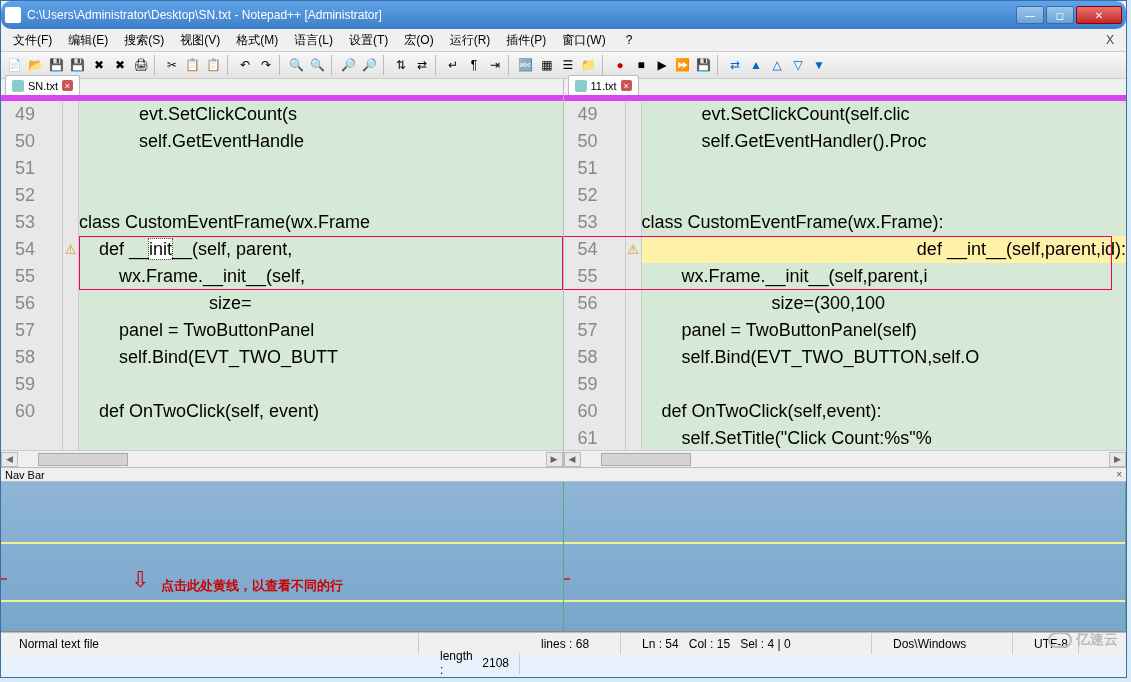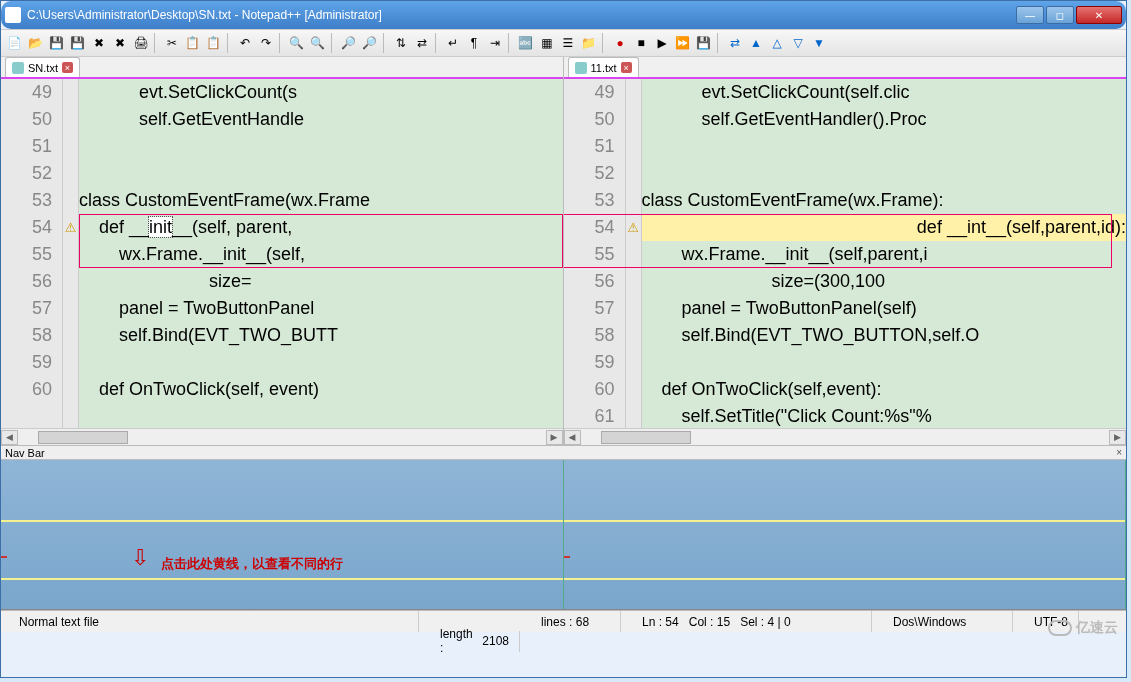--- a/index.html
+++ b/index.html
@@ -11,29 +11,29 @@
 .winbtns { display:flex; gap:0; }
 .winbtn { width:28px; height:18px; background:linear-gradient(#9cc5ea,#6aa3d8); border:1px solid #3a6ca5; border-radius:2px; display:flex; align-items:center; justify-content:center; font-size:10px; color:#fff; margin-left:2px; }
 .winbtn.close { background:linear-gradient(#e57373,#c62828); border-color:#8b0000; width:46px; }
 .menubar { height:22px; background:#f0f0f0; display:flex; align-items:center; padding:0 4px; font-size:12px; color:#000; }
 .menubar .menuitem { padding:2px 8px; cursor:default; }
 .menubar .help { margin-left:4px; }
 .menubar .mclose { margin-left:auto; padding:0 8px; color:#444; }
 .toolbar { height:28px; background:linear-gradient(#f7f7f7,#e4e4e4); border-bottom:1px solid #ccc; border-top:1px solid #ccc; display:flex; align-items:center; padding:0 4px; gap:1px; }
 .tbtn { width:20px; height:20px; border:1px solid transparent; display:flex; align-items:center; justify-content:center; font-size:12px; }
 .tsep { width:5px; height:20px; border-left:1px solid #bbb; margin:0 2px; }
-.tabbar { height:22px; background:#f0f0f0; display:flex; align-items:flex-end; padding:0 4px; border-bottom:2px solid #d946ef; }
+.tabbar { height:22px; background:#f0f0f0; display:flex; align-items:flex-end; padding:0 4px; border-bottom:6px solid #d946ef; }
 .tab { height:20px; background:#fff; border:1px solid #bbb; border-bottom:none; border-radius:3px 3px 0 0; padding:1px 6px; font-size:11px; display:flex; align-items:center; gap:4px; }
 .tab .ticon { width:12px; height:12px; background:#8cc; border-radius:2px; }
 .tab .tclose { width:11px; height:11px; background:#c55; color:#fff; font-size:9px; display:flex; align-items:center; justify-content:center; border-radius:2px; }
 .splitview { display:flex; height:388px; background:#fff; }
 .pane { width:50%; display:flex; flex-direction:column; border-right:1px solid #bbb; position:relative; }
 .pane:last-child { border-right:none; }
 .code { flex:1; display:flex; overflow:hidden; font-family:"Consolas","Courier New",monospace; font-size:18px; line-height:27px; background:#d6e9d6; position:relative; }
-.gutter { width:62px; text-align:right; padding-right:10px; color:#888; background:#e8e8e8; border-right:1px solid #ccc; }
+.gutter { width:62px; text-align:right; padding-right:27px; color:#888; background:#e8e8e8; border-right:1px solid #ccc; }
 .marks { width:16px; background:#e8e8e8; border-right:1px solid #ccc; }
 .src { flex:1; white-space:pre; color:#000; overflow:hidden; position:relative; }
 .ln { height:27px; }
 .hl-yellow { background:#fff2a8;text-align:right; }
 .hl-sel { background:#ffffff; outline:1px dotted #555; }
 .hscroll { height:17px; background:#efefef; border-top:1px solid #ccc; display:flex; align-items:center; }
 .hscroll .thumb { width:90px; height:13px; background:#d4d4d4; border:1px solid #aaa; margin-left:20px; }
 .hscroll .arrow { width:17px; height:15px; background:#e8e8e8; border:1px solid #bbb; font-size:9px; display:flex; align-items:center; justify-content:center; color:#666; }
 .hscroll .track { flex:1; }
 .navbar-label { height:15px; background:#efefef; border-top:1px solid #bbb; border-bottom:1px solid #bbb; font-size:11px; padding:0 4px; display:flex; align-items:center; }
@@ -45,40 +45,55 @@
 .navarrow { position:absolute; left:130px; top:85px; color:#c00; font-size:22px; }
 .navtext { position:absolute; left:160px; top:95px; color:#c00; font-size:13px; font-weight:bold; }
 .statusbar { height:22px; background:#f0f0f0; border-top:1px solid #bbb; display:flex; align-items:center; font-size:12px; padding:0 8px; gap:11px; }
 .statusbar .cell { padding:0 10px; border-right:1px solid #ccc; height:100%; display:flex; align-items:center; }
 .statusbar .cell:first-child { width:410px; }
 .statusbar .cell.len { width:90px;margin-top:39px; }
 .statusbar .cell.lines { width:90px; }
 .statusbar .cell.pos { width:240px; }
 .statusbar .cell.enc { width:130px; }
 .warn { color:#c90; font-size:13px; text-align:center; }
-.watermark { position:absolute; right:8px; bottom:40px; font-size:14px; color:#bbb; font-weight:bold; display:flex; align-items:center; gap:4px; }
+.watermark { position:absolute; right:8px; bottom:28px; font-size:14px; color:#bbb; font-weight:bold; display:flex; align-items:center; gap:4px; }
 .watermark .wicon { width:24px; height:16px; border:2px solid #bbb; border-radius:8px; position:relative; }
 .red-overlay-left { position:absolute; left:78px; top:135px; right:0; height:54px; border:1px solid #e06; pointer-events:none; z-index:3; }
 .red-overlay-right { position:absolute; left:0; top:135px; right:14px; height:54px; border:1px solid #e06; border-left:none; pointer-events:none; z-index:3; }
 </style>
 </head>
 <body>
 
 <div class="window">
 
   <div class="titlebar">
     <div class="title-icon"></div>
     <div class="titlebar-text">C:\Users\Administrator\Desktop\SN.txt - Notepad++ [Administrator]</div>
     <div class="winbtns">
       <div class="winbtn">—</div>
       <div class="winbtn">◻</div>
       <div class="winbtn close">✕</div>
     </div>
   </div>
 
+  <div class="menubar">
+    <span class="menuitem">文件(F)</span>
+    <span class="menuitem">编辑(E)</span>
+    <span class="menuitem">搜索(S)</span>
+    <span class="menuitem">视图(V)</span>
+    <span class="menuitem">格式(M)</span>
+    <span class="menuitem">语言(L)</span>
+    <span class="menuitem">设置(T)</span>
+    <span class="menuitem">宏(O)</span>
+    <span class="menuitem">运行(R)</span>
+    <span class="menuitem">插件(P)</span>
+    <span class="menuitem">窗口(W)</span>
+    <span class="menuitem help">?</span>
+    <span class="mclose">X</span>
+  </div>
 
   <div class="toolbar">
     <div class="tbtn">📄</div>
     <div class="tbtn">📂</div>
     <div class="tbtn">💾</div>
     <div class="tbtn">💾</div>
     <div class="tbtn">✖</div>
     <div class="tbtn">✖</div>
     <div class="tbtn">🖨</div>
     <div class="tsep"></div>

